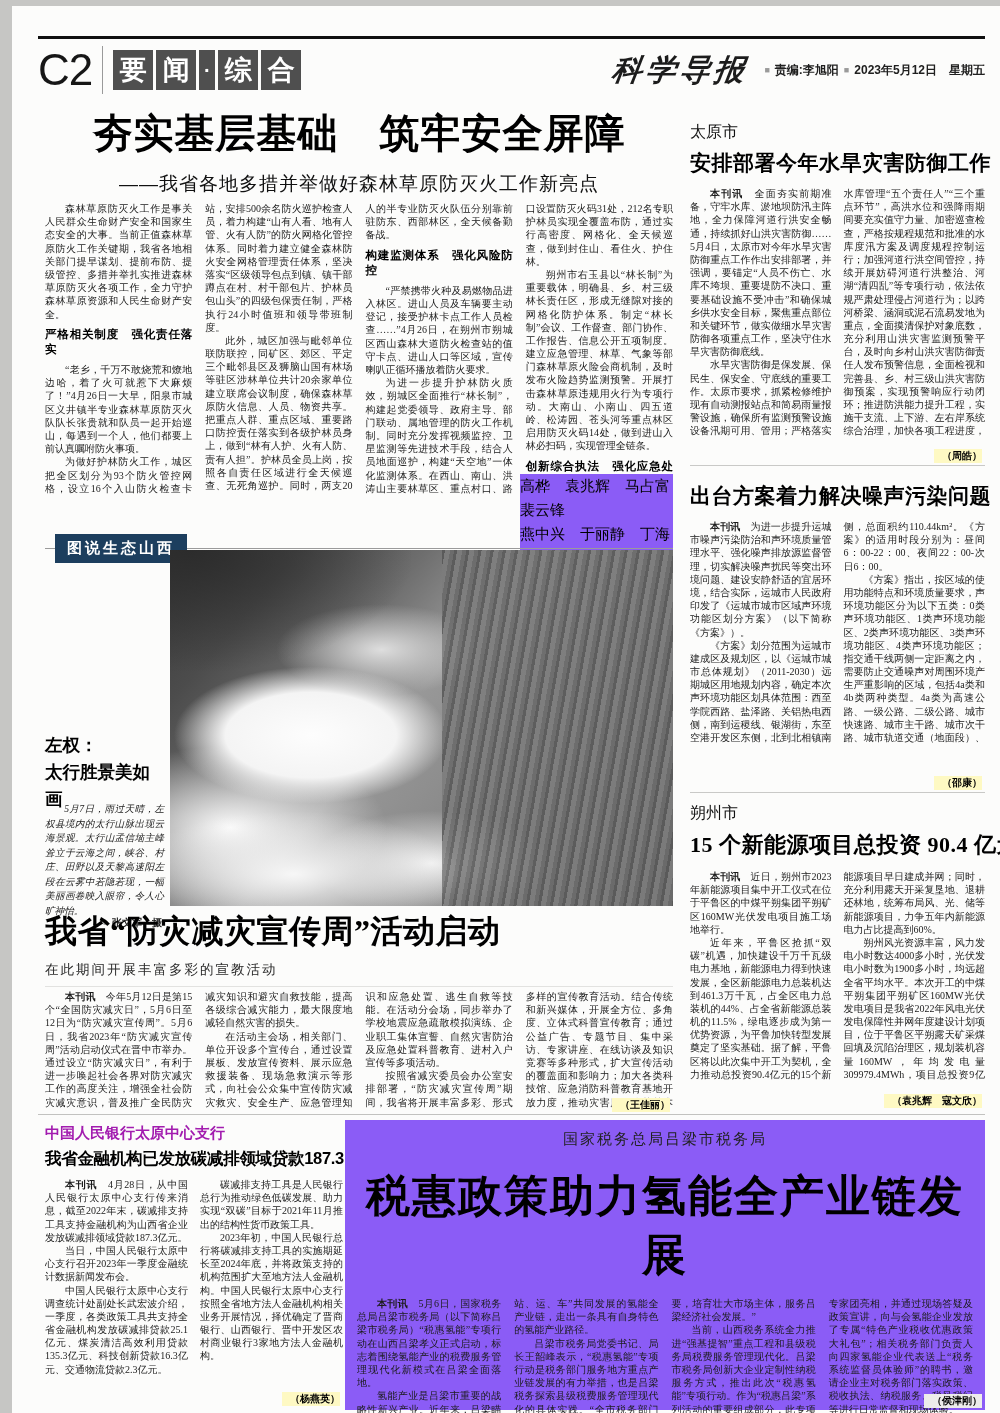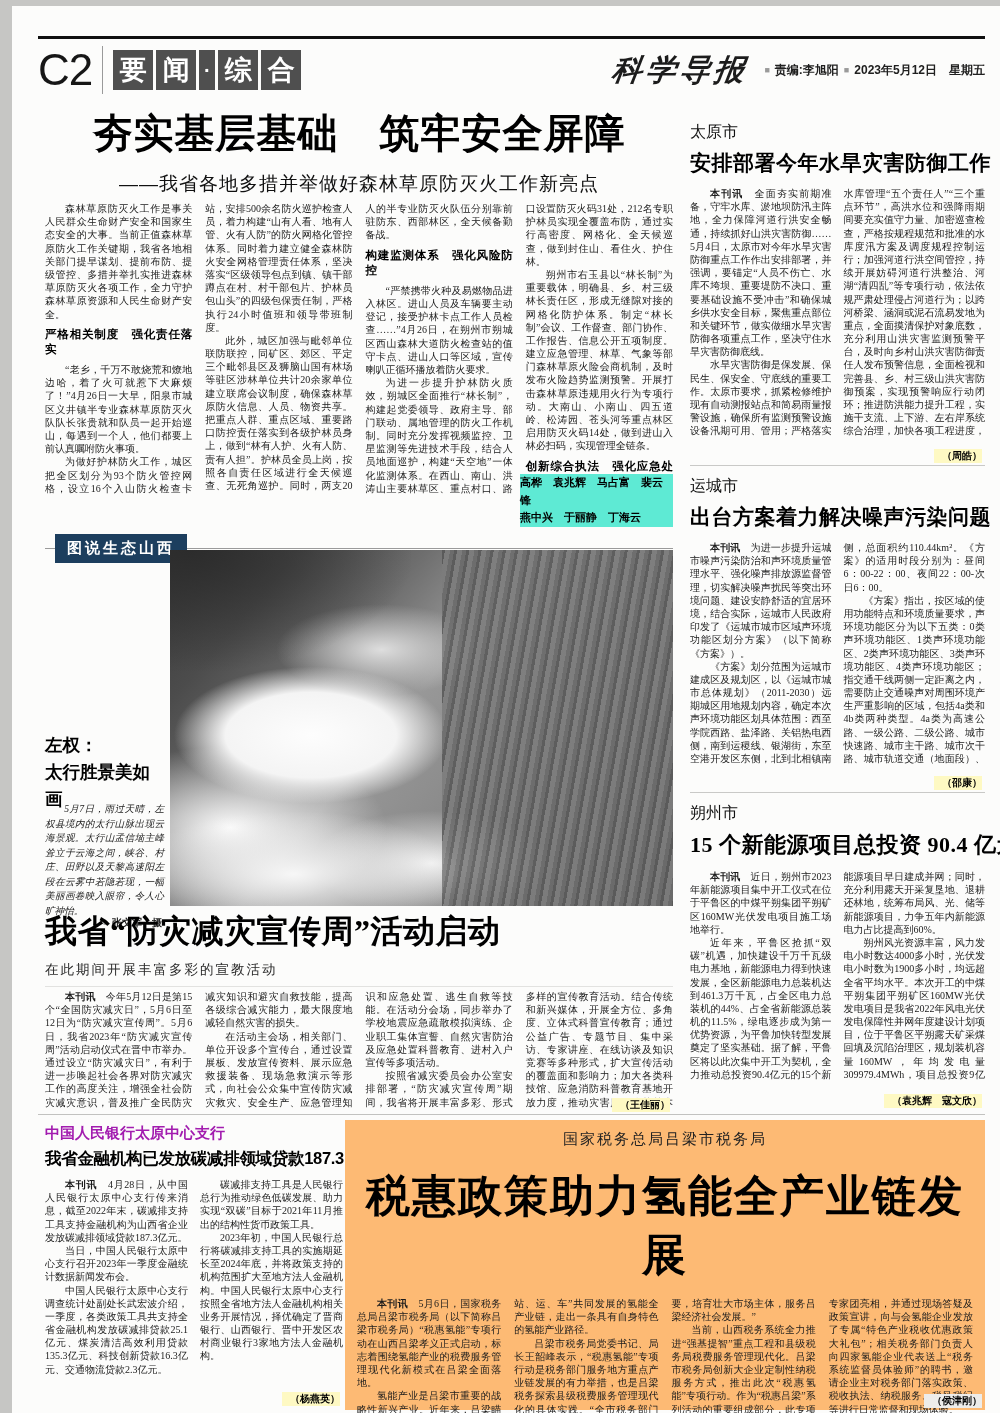--- a/index.html
+++ b/index.html
@@ -31,21 +31,21 @@
   .lead-head h1{margin:0;font-family:var(--sans);font-weight:900;font-size:40px;letter-spacing:1px;color:#000;}
   .lead-sub{margin-top:10px;font-family:var(--sans);font-size:19px;color:#111;letter-spacing:1px;}
 
   .art-body{position:relative;column-fill:auto;overflow:hidden;text-align:justify;font-size:10px;line-height:1.32;color:#1b1b1b;}
   .cols4{column-count:4;column-gap:13px;}
   .cols2{column-count:2;column-gap:12px;}
   .art-body p{margin:0;}
   .para{text-indent:2em;}
   .sub-h{font-family:var(--sans);font-weight:bold;font-size:11.5px;margin:6px 0 !important;text-indent:0;color:#000;}
   .lead-body{position:absolute;left:33px;top:196px;width:628px;height:298px;}
-  .lead-byline{position:absolute;left:508px;top:468px;width:153px;background:#5eead4;font-weight:bold;font-size:11px;line-height:1.6;}
+  .lead-byline{position:absolute;left:508px;top:468px;width:153px;background:#8b5cf6;font-weight:normal;font-size:15px;line-height:1.6;}
   .lead-byline div{display:flex;justify-content:space-between;}
 
   
   .photo-block{position:absolute;left:33px;top:528px;width:628px;height:388px;}
   .tag-line{position:absolute;left:0;top:14px;width:100%;height:1px;background:#9a9a9a;}
   .photo-tag{position:absolute;left:10px;top:0;background:#1c3e5e;color:#fff;font-family:var(--sans);font-weight:bold;font-size:15px;letter-spacing:3px;padding:5px 12px;}
   .photo{position:absolute;left:125px;top:16px;width:503px;height:356px;overflow:hidden;
     background:
       radial-gradient(ellipse 190px 95px at 28% 52%, #fdfdfd 0%, #f4f4f4 45%, rgba(244,244,244,0) 72%),
       radial-gradient(ellipse 230px 120px at 12% 78%, #fafafa 0%, rgba(250,250,250,0) 68%),
@@ -84,21 +84,21 @@
   .body-a{height:252px;}
   .body-b{height:230px;}
   .body-c{height:222px;}
 
   
   .bottom-sep{position:absolute;left:26px;top:1108px;width:947px;height:1px;background:#c2c2c0;}
   .bank{position:absolute;left:33px;top:1118px;width:298px;height:284px;}
   .bank-kicker{font-family:var(--sans);font-size:15px;font-weight:bold;color:#a21caf;}
   .bank h3{margin:5px 0 8px 0;font-family:var(--sans);font-weight:900;font-size:16.5px;letter-spacing:-0.3px;white-space:nowrap;color:#000;}
   .bank-body{height:208px;}
-  .tax{position:absolute;left:333px;top:1114px;width:640px;height:290px;background:#fdba74;box-sizing:border-box;padding-top:10px;}
+  .tax{position:absolute;left:333px;top:1114px;width:640px;height:290px;background:#8b5cf6;box-sizing:border-box;padding-top:10px;}
   .tax-kicker{text-align:center;font-family:var(--sans);font-size:15px;color:#222;letter-spacing:2px;}
   .tax h2{margin:18px 0 0 0;text-align:center;font-family:var(--sans);font-weight:900;font-size:44px;letter-spacing:2px;color:#000;}
   .tax-body{margin:12px 12px 0 12px;height:184px;}
 </style>
 </head>
 <body>
 
 <div class="page">
 
   <div class="top-rule"></div>
@@ -178,21 +178,20 @@
     <section class="city-sec sec1">
       <div class="city">太原市</div>
       <h3>安排部署今年水旱灾害防御工作</h3>
       <div class="art-body cols2 body-a">
           <p class="para"><b>本刊讯</b>　全面夯实前期准备，守牢水库、淤地坝防汛主阵地，全力保障河道行洪安全畅通，持续抓好山洪灾害防御……5月4日，太原市对今年水旱灾害防御重点工作作出安排部署，并强调，要锚定“人员不伤亡、水库不垮坝、重要堤防不决口、重要基础设施不受冲击”和确保城乡供水安全目标，聚焦重点部位和关键环节，做实做细水旱灾害防御各项重点工作，坚决守住水旱灾害防御底线。</p>
           <p class="para">水旱灾害防御是保发展、保民生、保安全、守底线的重要工作。太原市要求，抓紧检修维护现有自动测报站点和简易雨量报警设施，确保所有监测预警设施设备汛期可用、管用；严格落实水库管理“五个责任人”“三个重点环节”，高洪水位和强降雨期间要充实值守力量、加密巡查检查，严格按规程规范和批准的水库度汛方案及调度规程控制运行；加强河道行洪空间管控，持续开展妨碍河道行洪整治、河湖“清四乱”等专项行动，依法依规严肃处理侵占河道行为；以跨河桥梁、涵洞或泥石流易发地为重点，全面摸清保护对象底数，充分利用山洪灾害监测预警平台，及时向乡村山洪灾害防御责任人发布预警信息，全面检视和完善县、乡、村三级山洪灾害防御预案，实现预警响应行动闭环；推进防洪能力提升工程，实施干支流、上下游、左右岸系统综合治理，加快各项工程进度，通过疏浚河道、理顺河势、加固堤防、合理设置分洪缓洪区等工程措施，与非工程措施相结合，全面提升防洪减灾能力；保障城乡居民用水安全，继续提高农村饮水工程供水能力，统筹城乡生活、生产、生态用水需求，精打细算用好每一方水。必要时要因地制宜采取应急调水、拉水送水等措施，临时解决群众饮水困难问题。</p>
         </div>
       <div class="sig">（周皓）</div>
     </section>
     <section class="city-sec sec2">
-      <div class="city">运城市</div>
       <h3>出台方案着力解决噪声污染问题</h3>
       <div class="art-body cols2 body-b">
           <p class="para"><b>本刊讯</b>　为进一步提升运城市噪声污染防治和声环境质量管理水平、强化噪声排放源监督管理，切实解决噪声扰民等突出环境问题、建设安静舒适的宜居环境，结合实际，运城市人民政府印发了《运城市城市区域声环境功能区划分方案》（以下简称《方案》）。</p>
           <p class="para">《方案》划分范围为运城市建成区及规划区，以《运城市城市总体规划》（2011-2030）远期城区用地规划内容，确定本次声环境功能区划具体范围：西至学院西路、盐泽路、关铝热电西侧，南到运稷线、银湖街，东至空港开发区东侧，北到北相镇南侧，总面积约110.44km²。《方案》的适用时段分别为：昼间6：00-22：00、夜间22：00-次日6：00。</p>
           <p class="para">《方案》指出，按区域的使用功能特点和环境质量要求，声环境功能区分为以下五类：0类声环境功能区、1类声环境功能区、2类声环境功能区、3类声环境功能区、4类声环境功能区；指交通干线两侧一定距离之内，需要防止交通噪声对周围环境产生严重影响的区域，包括4a类和4b类两种类型。4a类为高速公路、一级公路、二级公路、城市快速路、城市主干路、城市次干路、城市轨道交通（地面段）、内河航道两侧区域；4b类为铁路干线两侧区域。</p>
         </div>
       <div class="sig">（邵康）</div>
     </section>
     <section class="city-sec sec3">
       <div class="city">朔州市</div>

